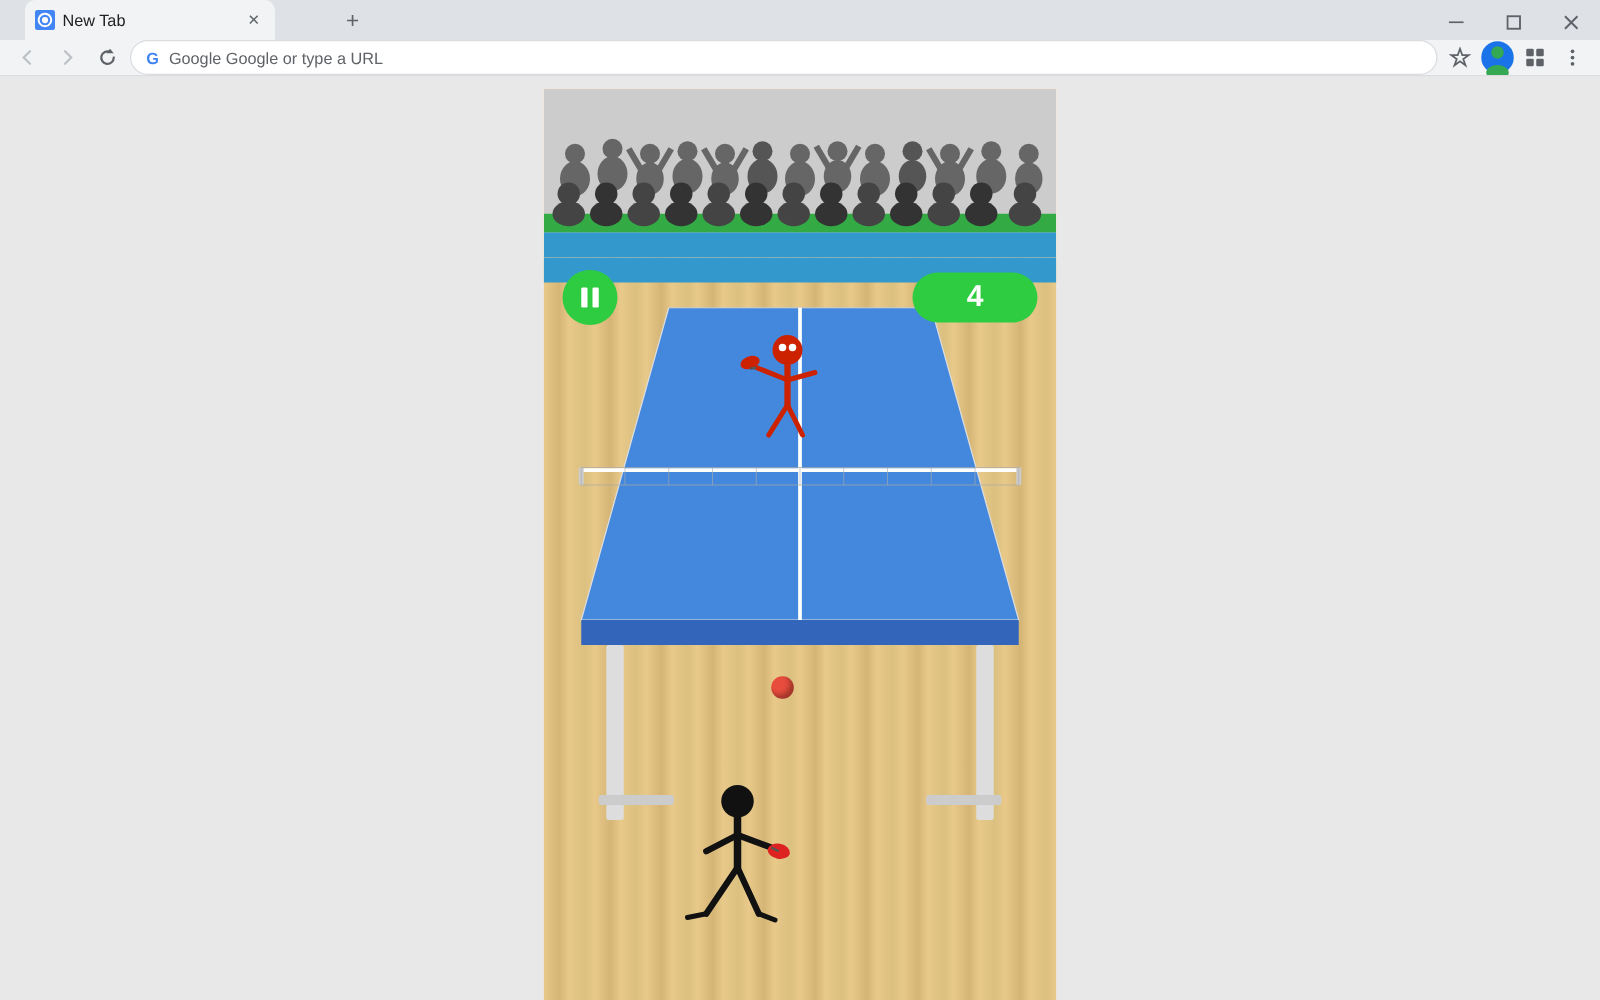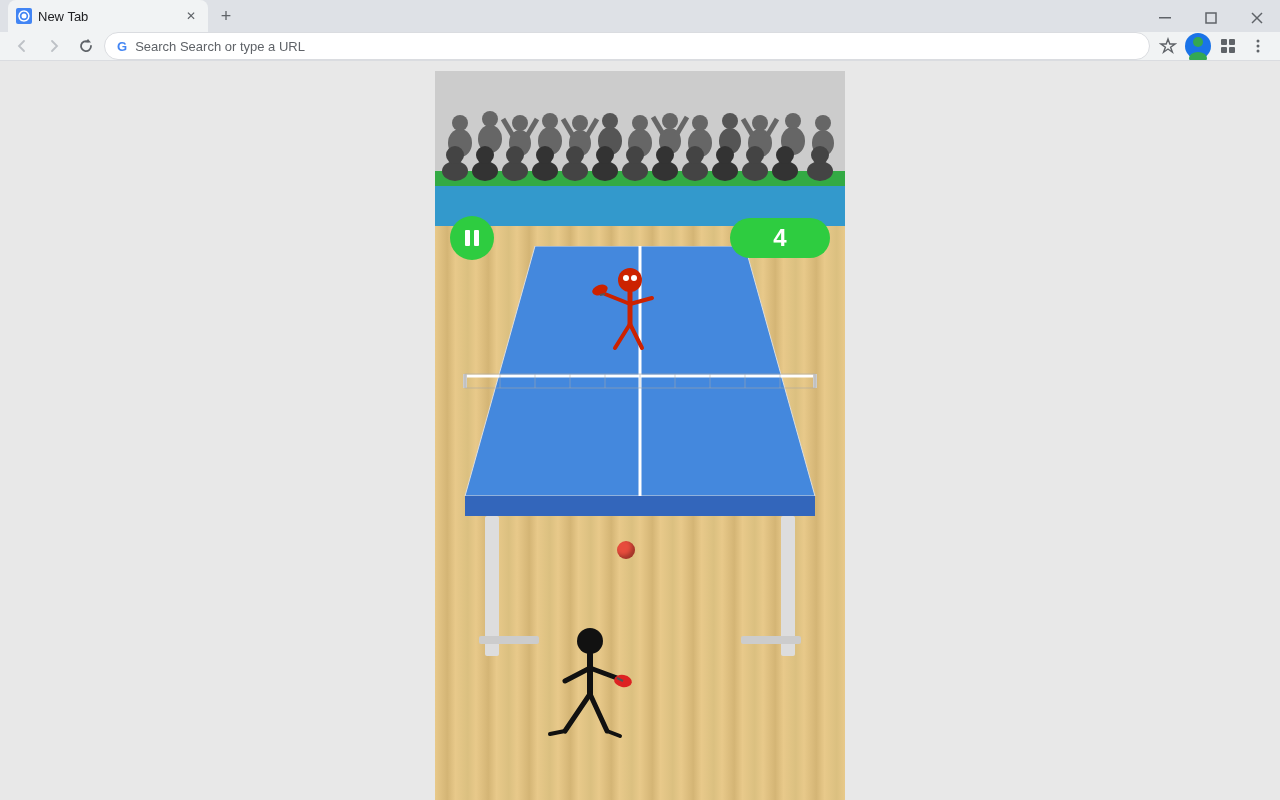--- a/index.html
+++ b/index.html
@@ -19,21 +19,22 @@
       flex-direction: column;
       background: #dee1e6;
     }
 
     
     .tab-bar {
       height: 36px;
       background: #dee1e6;
       display: flex;
       align-items: flex-end;
-      padding-left: 4px;
+      padding-left: 16px;
+      gap: 44px;
     }
 
     .tab {
       height: 32px;
       min-width: 200px;
       max-width: 240px;
       background: #f1f3f4;
       border-radius: 8px 8px 0 0;
       display: flex;
       align-items: center;
@@ -320,21 +321,21 @@
     </div>
     <div class="nav-btn">
       <svg width="16" height="16" viewBox="0 0 16 16">
           <path d="M13 8 A5 5 0 1 1 10 3.5" stroke="#5f6368" stroke-width="1.8" fill="none" stroke-linecap="round"></path>
           <polygon points="10,1 13,4.5 7,4.5" fill="#5f6368"></polygon>
         </svg>
     </div>
 
     <div class="address-bar">
       <span style="color:#4285f4; font-weight:bold; font-size:13px;">G</span>
-      <span style="color:#5f6368; font-size:13px;">Search Search or type a URL</span>
+      <span style="color:#5f6368; font-size:13px;">Google Google or type a URL</span>
     </div>
 
     <div class="toolbar-right">
       <div class="nav-btn">
         <svg width="18" height="18" viewBox="0 0 18 18">
             <path d="M9 2 L10.8 7H16L11.6 10.2L13.4 15.2L9 12L4.6 15.2L6.4 10.2L2 7H7.2Z" fill="none" stroke="#5f6368" stroke-width="1.4"></path>
           </svg>
       </div>
 
       <div class="nav-btn" style="width:28px; height:28px;">

